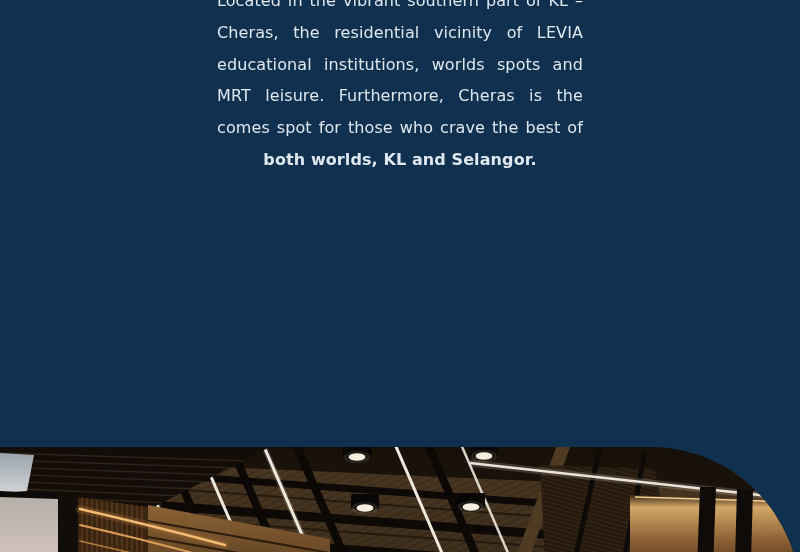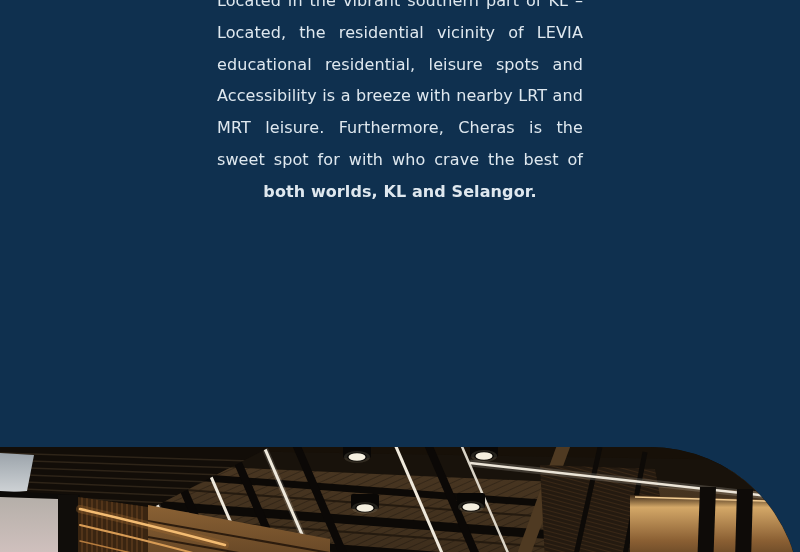--- a/index.html
+++ b/index.html
@@ -30,25 +30,24 @@
     overflow: hidden;
     background: #171008;
   }
   .photo-wrap svg { display: block; }
 </style>
 </head>
 <body>
 
 <section class="paragraph">
   <div class="pline">Located in the vibrant southern part of KL –</div>
-  <div class="pline">Located, the residential vicinity of LEVIA</div>
-  <div class="pline">educational residential, leisure spots and</div>
-  <div class="pline">Accessibility is a breeze with nearby LRT and</div>
+  <div class="pline">Cheras, the residential vicinity of LEVIA</div>
+  <div class="pline">educational institutions, worlds spots and</div>
   <div class="pline">MRT leisure. Furthermore, Cheras is the</div>
-  <div class="pline">sweet spot for with who crave the best of</div>
+  <div class="pline">comes spot for those who crave the best of</div>
   <div class="pline centered">both worlds, KL and Selangor.</div>
 </section>
 
 <figure class="photo-wrap" style="margin:0">
   <svg width="800" height="400" viewBox="0 0 800 400" xmlns="http://www.w3.org/2000/svg">
     <defs>
       <linearGradient id="woodV" x1="0" y1="0" x2="0" y2="1">
         <stop offset="0" stop-color="#4a3722"></stop>
         <stop offset="0.35" stop-color="#3a2b1a"></stop>
         <stop offset="1" stop-color="#1d150d"></stop>

